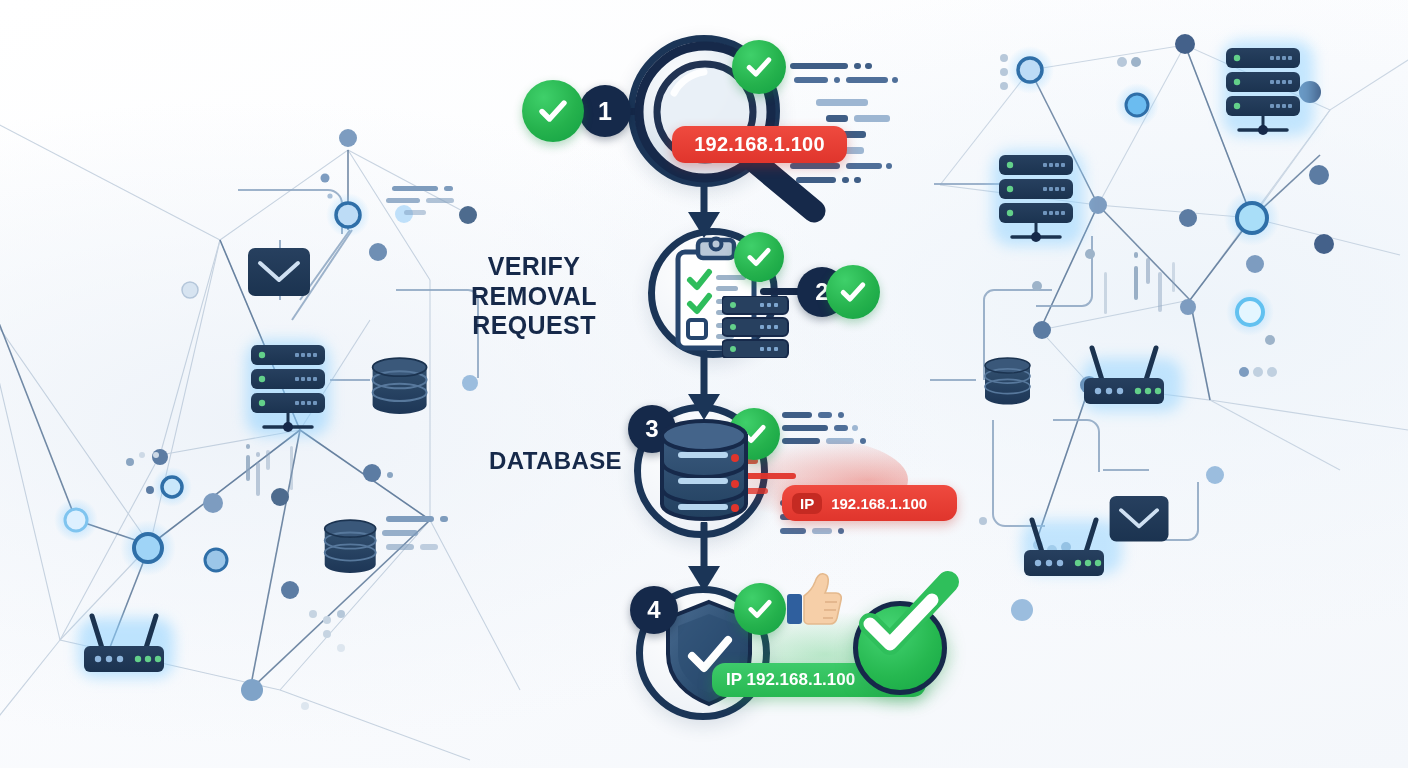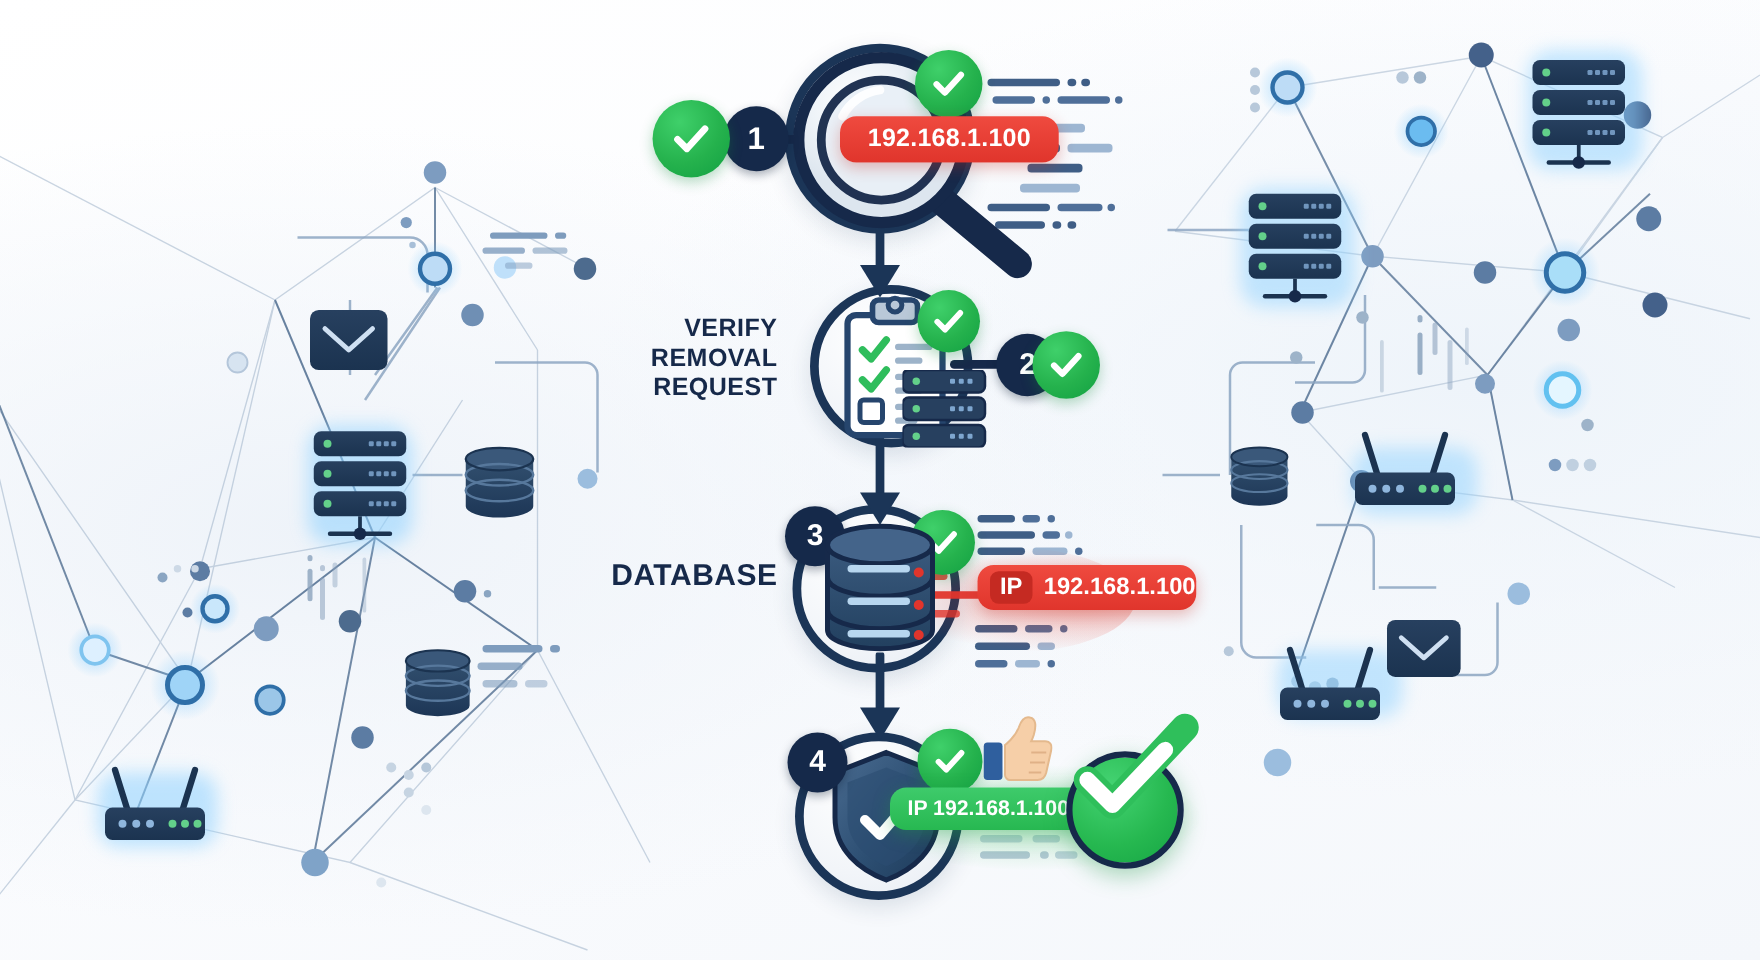--- a/index.html
+++ b/index.html
@@ -49,21 +49,21 @@
     color:#16294a;font-weight:700;letter-spacing:.4px;
     line-height:1.18;text-transform:uppercase;
   }
 
   .arrow{position:absolute;z-index:3;}
 
   
   .ip-pill{
     position:absolute;display:flex;align-items:center;
     border-radius:13px;z-index:9;
-    color:#fff;font-weight:700;white-space:nowrap;
+    color:#fff;font-weight:700;white-space:nowrap;margin-top:33px;
   }
   .ip-pill.red{
     background:linear-gradient(180deg,#ef4a3f 0%,#e0352c 100%);
     box-shadow:0 4px 12px rgba(200,45,35,.32);
   }
   .ip-pill.green{
     background:linear-gradient(180deg,#3ecb6b 0%,#27b851 100%);
     box-shadow:0 4px 14px rgba(35,160,70,.35);
   }
   .ip-tag{
@@ -464,21 +464,21 @@
         <div class="dataline" style="left:0;top:108px;width:50px;height:6px;background:#3f5e86;"></div>
         <div class="dataline" style="left:56px;top:108px;width:36px;height:6px;background:#4f6f99;"></div>
         <div class="dataline" style="left:96px;top:108px;width:6px;height:6px;background:#4f6f99;"></div>
         <div class="dataline" style="left:6px;top:122px;width:40px;height:6px;background:#3f5e86;"></div>
         <div class="dataline" style="left:52px;top:122px;width:7px;height:6px;background:#3f5e86;"></div>
         <div class="dataline" style="left:64px;top:122px;width:7px;height:6px;background:#3f5e86;"></div>
       </div>
     </div>
 
     <div class="step">
-      <div class="label" style="left:446px;top:252px;width:176px;font-size:20px;">
+      <div class="label" style="left:446px;top:252px;width:176px;font-size:25px;text-align:center;">
         <div>VERIFY</div>
         <div>REMOVAL</div>
         <div>REQUEST</div>
       </div>
 
       <div class="ring" style="left:648px;top:228px;width:130px;height:130px;"></div>
 
       <svg style="position:absolute;left:668px;top:236px;width:96px;height:118px;z-index:6;" viewBox="0 0 96 118">
         <rect x="10" y="16" width="76" height="96" rx="7" fill="#ffffff" stroke="#26456d" stroke-width="5"></rect>
         <rect x="30" y="4" width="36" height="18" rx="5" fill="#b9c8d8" stroke="#26456d" stroke-width="4.5"></rect>
@@ -565,21 +565,21 @@
       </svg>
 
       <div class="num-badge" style="left:628px;top:405px;width:48px;height:48px;font-size:24px;">3</div>
 
       <div class="check-badge" style="left:728px;top:408px;width:52px;height:52px;">
         <svg width="30" height="30" viewBox="0 0 36 36">
           <path d="M7 18.5 L14.5 26 L29 10" fill="none" stroke="#fff" stroke-width="5.6" stroke-linecap="round" stroke-linejoin="round"></path>
         </svg>
       </div>
 
-      <div class="ip-pill red" style="left:782px;top:452px;width:155px;height:36px;padding:0 10px;font-size:19px;">
+      <div class="ip-pill red" style="left:782px;top:452px;width:155px;height:36px;padding:0 10px;font-size:15px;">
         <span class="ip-tag">IP</span>
         <span>192.168.1.100</span>
       </div>
 
       <div style="position:absolute;left:782px;top:412px;width:90px;height:36px;z-index:2;">
         <div class="dataline" style="left:0;top:0;width:30px;height:6px;background:#3f5e86;"></div>
         <div class="dataline" style="left:36px;top:0;width:14px;height:6px;background:#4f6f99;"></div>
         <div class="dataline" style="left:56px;top:0;width:6px;height:6px;background:#4f6f99;"></div>
         <div class="dataline" style="left:0;top:13px;width:46px;height:6px;background:#3f5e86;"></div>
         <div class="dataline" style="left:52px;top:13px;width:14px;height:6px;background:#4f6f99;"></div>

